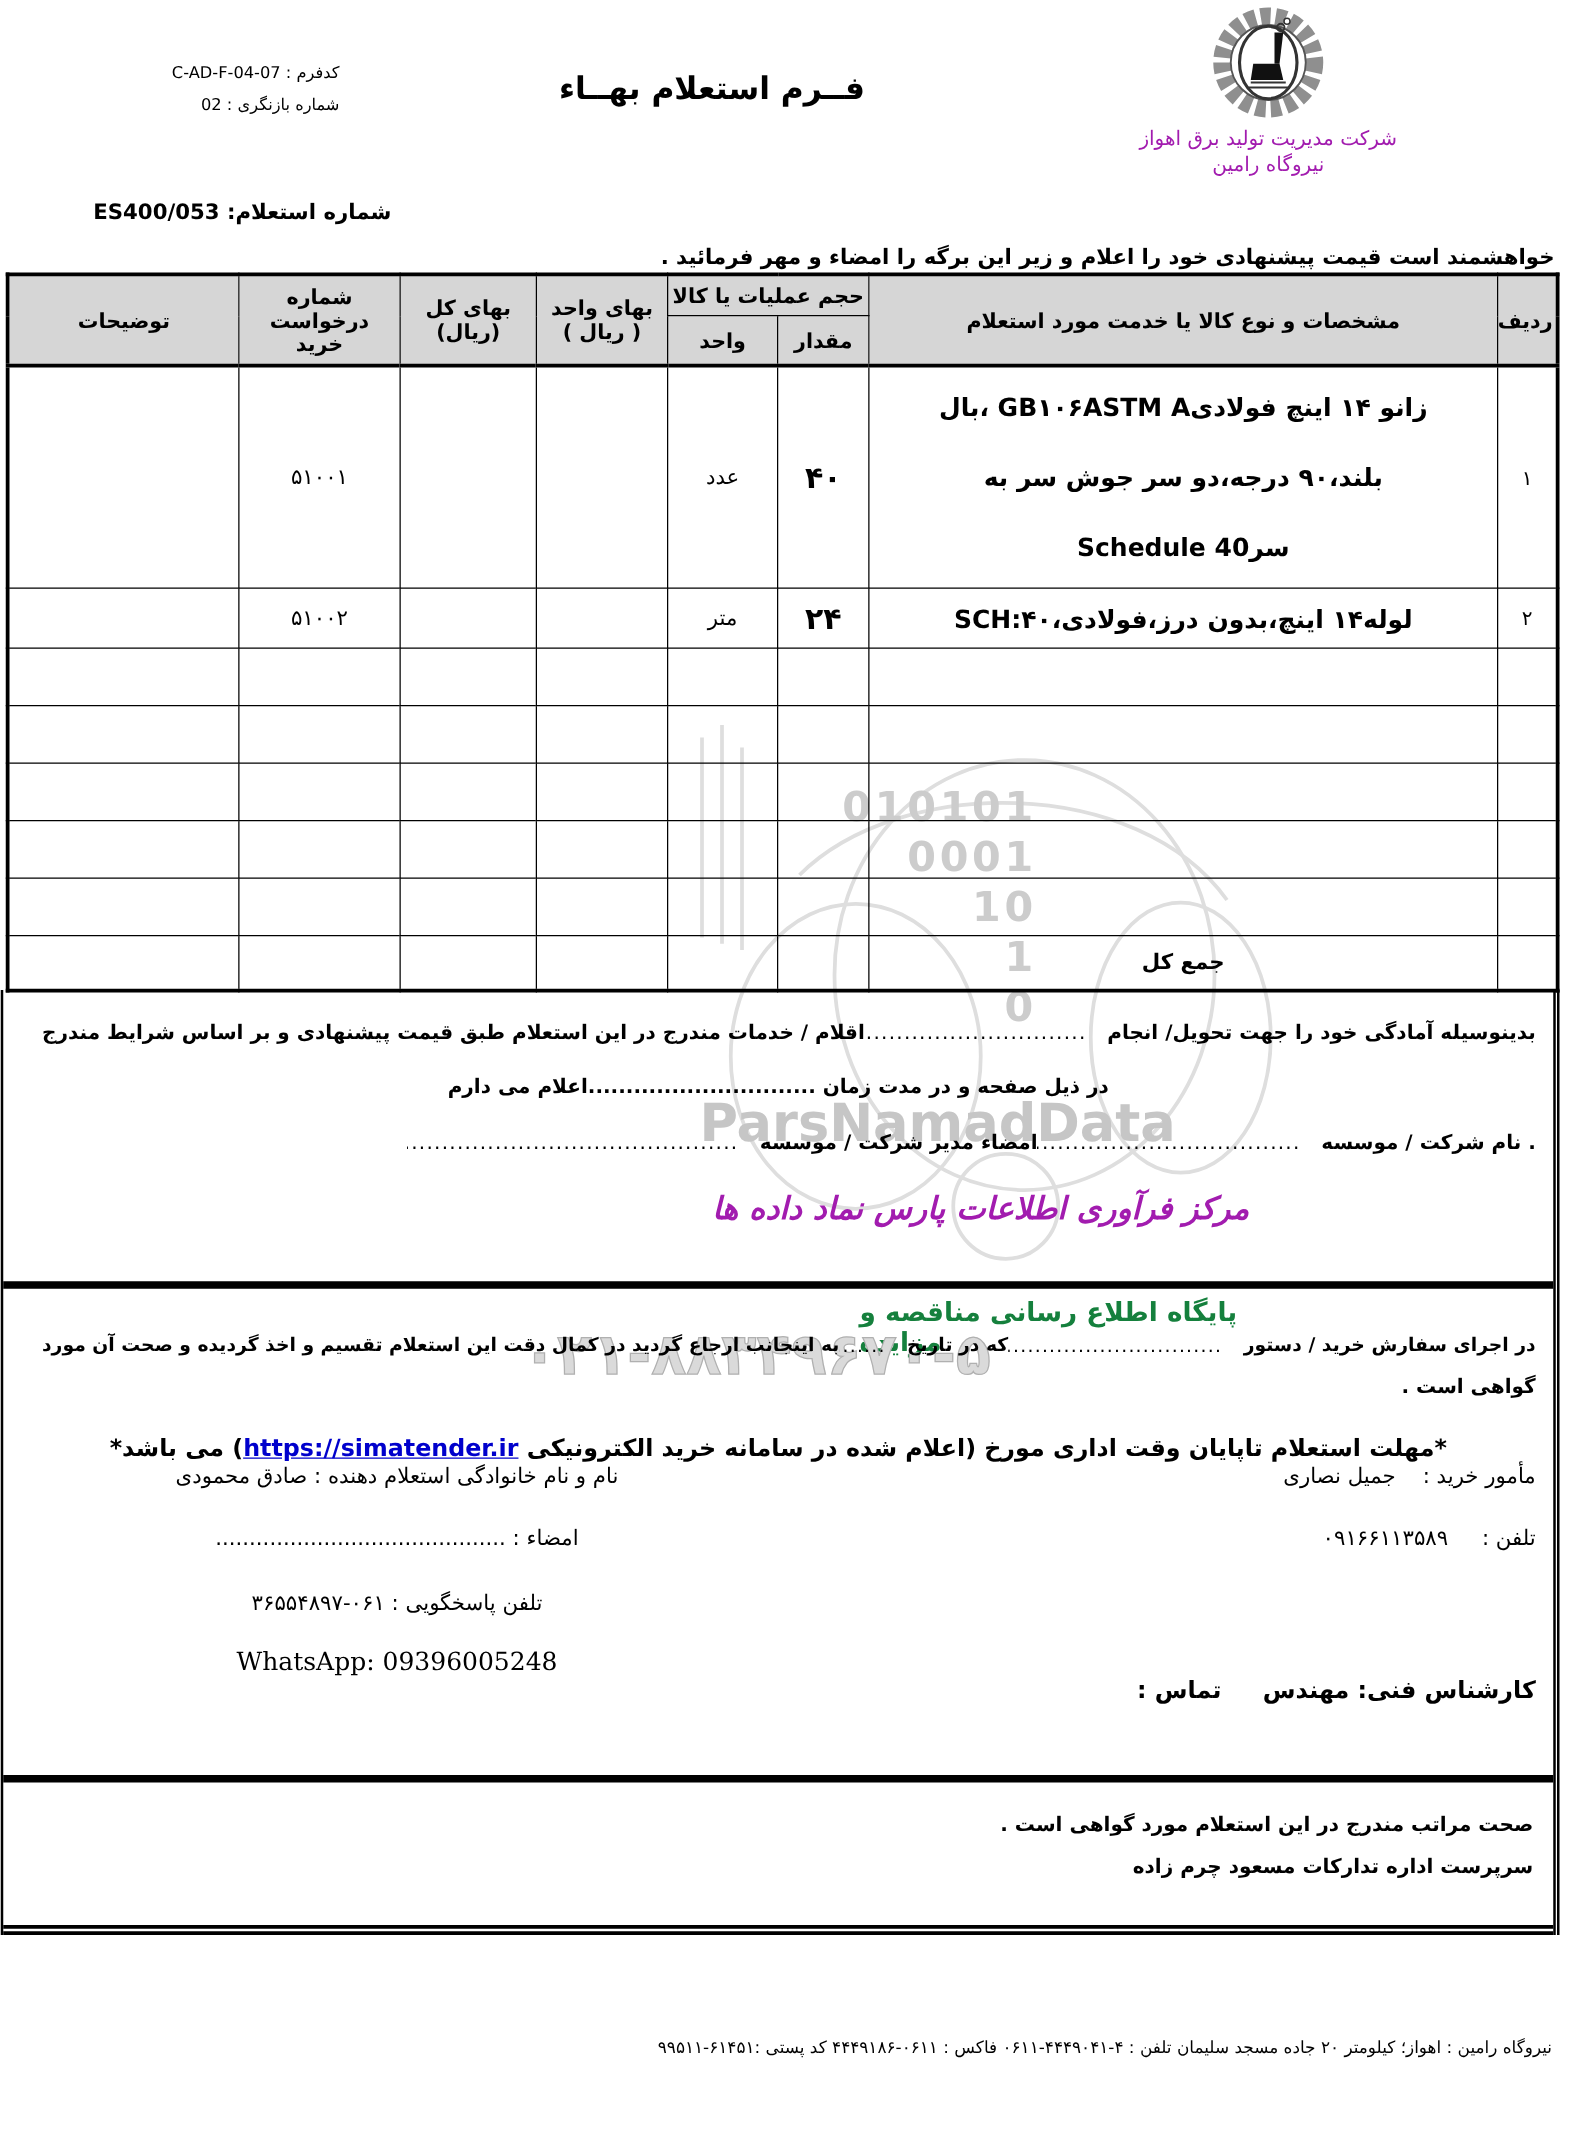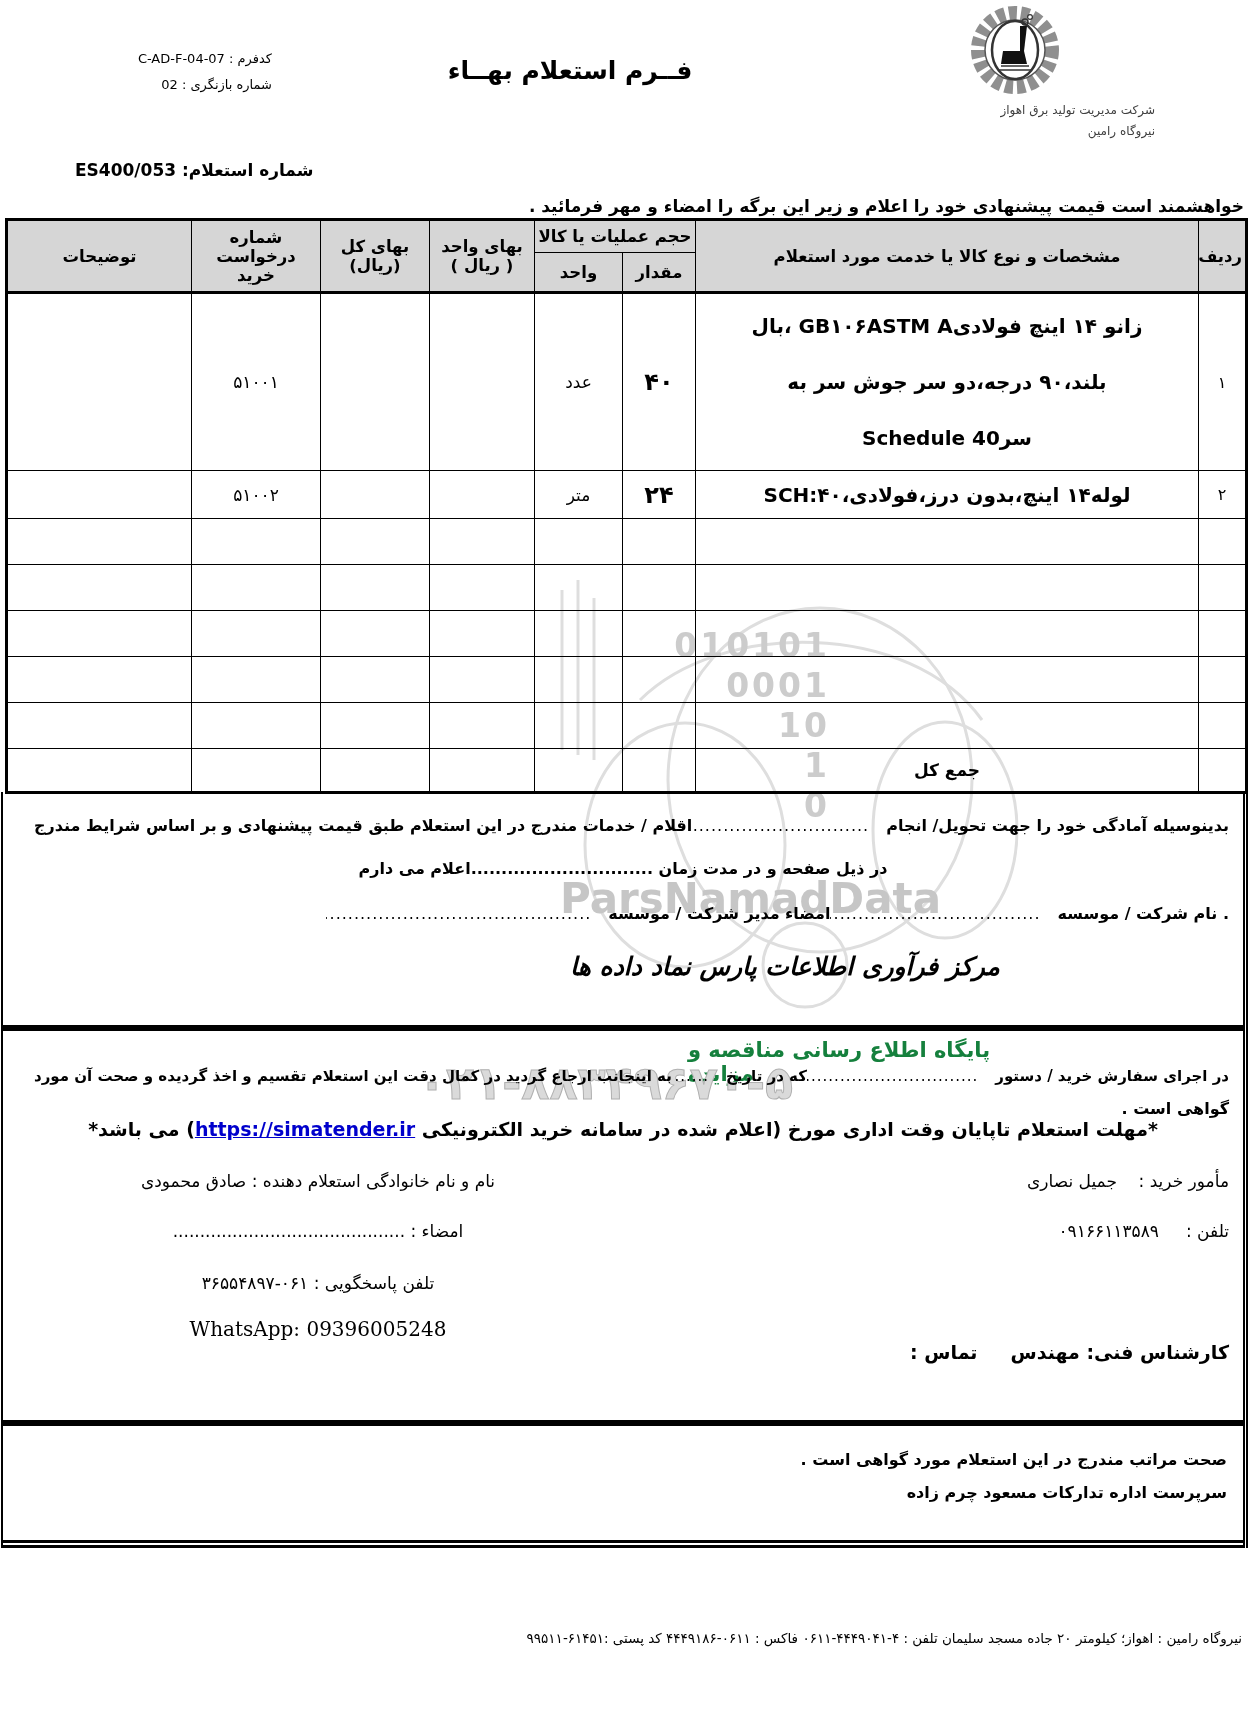--- a/index.html
+++ b/index.html
@@ -4,32 +4,32 @@
 <style>
   html,body{margin:0;padding:0;background:#fff;}
   .page{position:relative;width:1256px;height:1720px;background:#fff;overflow:hidden;
         font-family:"DejaVu Sans",sans-serif;color:#000;direction:rtl;}
   
   .wm{position:absolute;z-index:0;pointer-events:none;}
   .wm-digits{left:600px;top:626px;width:230px;text-align:right;direction:ltr;
              font-weight:bold;font-size:33px;line-height:40px;letter-spacing:3px;color:#cccccc;}
   .wm-brand{left:560px;top:874px;font-weight:bold;font-size:42px;color:#c6c6c6;direction:ltr;}
   .wm-brand-fa{left:548px;top:952px;width:474px;text-align:center;font-size:25px;
-               font-style:italic;font-weight:bold;color:#000000;}
+               font-style:italic;font-weight:bold;color:#a21caf;}
   .wm-tagline{left:688px;top:1038px;width:336px;text-align:left;font-size:21px;
               font-weight:bold;color:#15803d;}
   .wm-phone{left:418px;top:1056px;direction:ltr;font-weight:bold;font-size:46px;
             letter-spacing:4px;color:#dadada;-webkit-text-stroke:1px #b0b0b0;}
   
   .content{position:absolute;inset:0;z-index:1;}
   .abs{position:absolute;}
   .hdr-codes{left:92px;top:46px;width:180px;text-align:right;font-size:13px;line-height:26px;}
   .doc-title{left:380px;top:56px;width:380px;text-align:center;font-size:25px;font-weight:bold;}
   .org{right:101px;top:4px;width:280px;text-align:center;}
-  .org .org-line{font-size:12px;line-height:21px;color:#404040;text-align:right;}
+  .org .org-line{font-size:16px;line-height:21px;color:#a21caf;}
   .note-line{right:12px;top:160px;font-size:17px;font-weight:bold;margin-top:36px;}
   .inq-no{left:75px;top:160px;font-size:17px;font-weight:bold;}
   
   table.inq{position:absolute;top:218px;right:8px;width:1240px;border-collapse:collapse;
             table-layout:fixed;border:3px solid #000;background:transparent;}
   table.inq th,table.inq td{border:1px solid #000;padding:0 3px;text-align:center;
             vertical-align:middle;overflow:hidden;}
   table.inq thead th{background:#d6d6d6;font-size:16.5px;font-weight:bold;}
   .bb3{border-bottom:3px solid #000 !important;}
   .h-top{height:33px;}
@@ -58,21 +58,21 @@
   .dots{overflow:hidden;white-space:nowrap;letter-spacing:1px;font-weight:normal;flex:0 1 auto;}
   .p-ready1{padding:24px 14px 0 14px;}
   .p-ready2{margin-top:24px;text-align:center;font-size:16px;font-weight:bold;}
   .p-company{padding:0 14px;margin-top:26px;}
   .p-company .dots{width:210px;}
   .p-company .dots.d2{width:265px;}
   .p-order{padding:36px 14px 0 14px;font-size:15px;}
   .p-order .dots1{flex:1 1 auto;max-width:215px;}
   .p-order .dots2{flex:0 1 130px;width:130px;}
   .p-guarantee{padding:0 14px;margin-top:14px;font-size:16px;font-weight:bold;}
-  .p-deadline{text-align:center;font-size:19px;font-weight:bold;}
+  .p-deadline{margin-top:30px;text-align:center;font-size:19px;font-weight:bold;}
   .p-deadline a{color:#0000cc;text-decoration:underline;font-weight:bold;}
   .col-right{position:absolute;top:140px;right:14px;text-align:right;font-size:17px;}
   .col-right .cr2{margin-top:30px;}
   .col-left{position:absolute;top:140px;left:70px;width:490px;text-align:center;font-size:17px;}
   .col-left .cl2{margin-top:30px;}
   .col-left .cl3{margin-top:32px;}
   .col-left .cl4{margin-top:24px;direction:ltr;font-family:"DejaVu Serif",serif;
                  font-size:20px;font-weight:normal;}
   .p-expert{position:absolute;top:310px;right:14px;font-size:19px;font-weight:bold;}
   .p-conf1{padding:24px 16px 0 16px;font-size:16px;font-weight:bold;}

